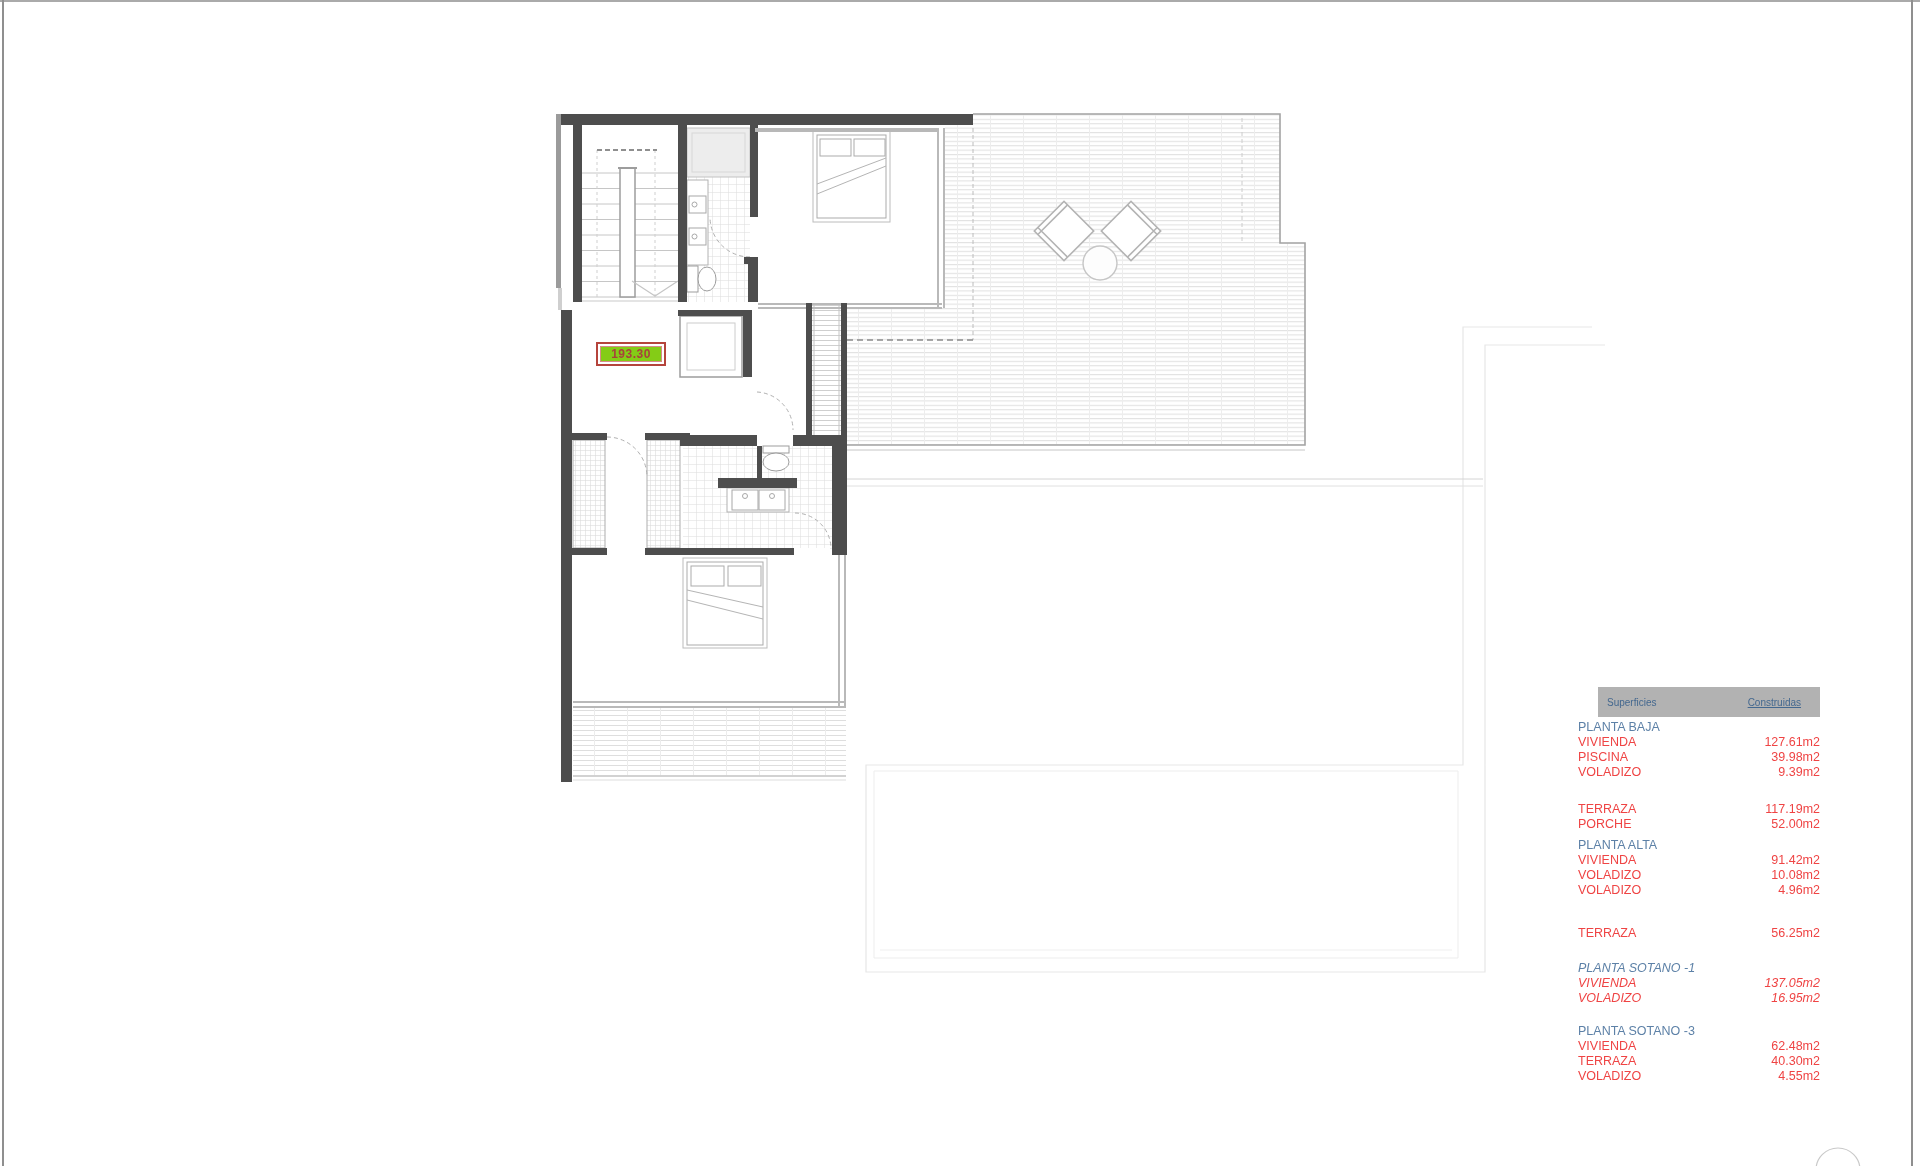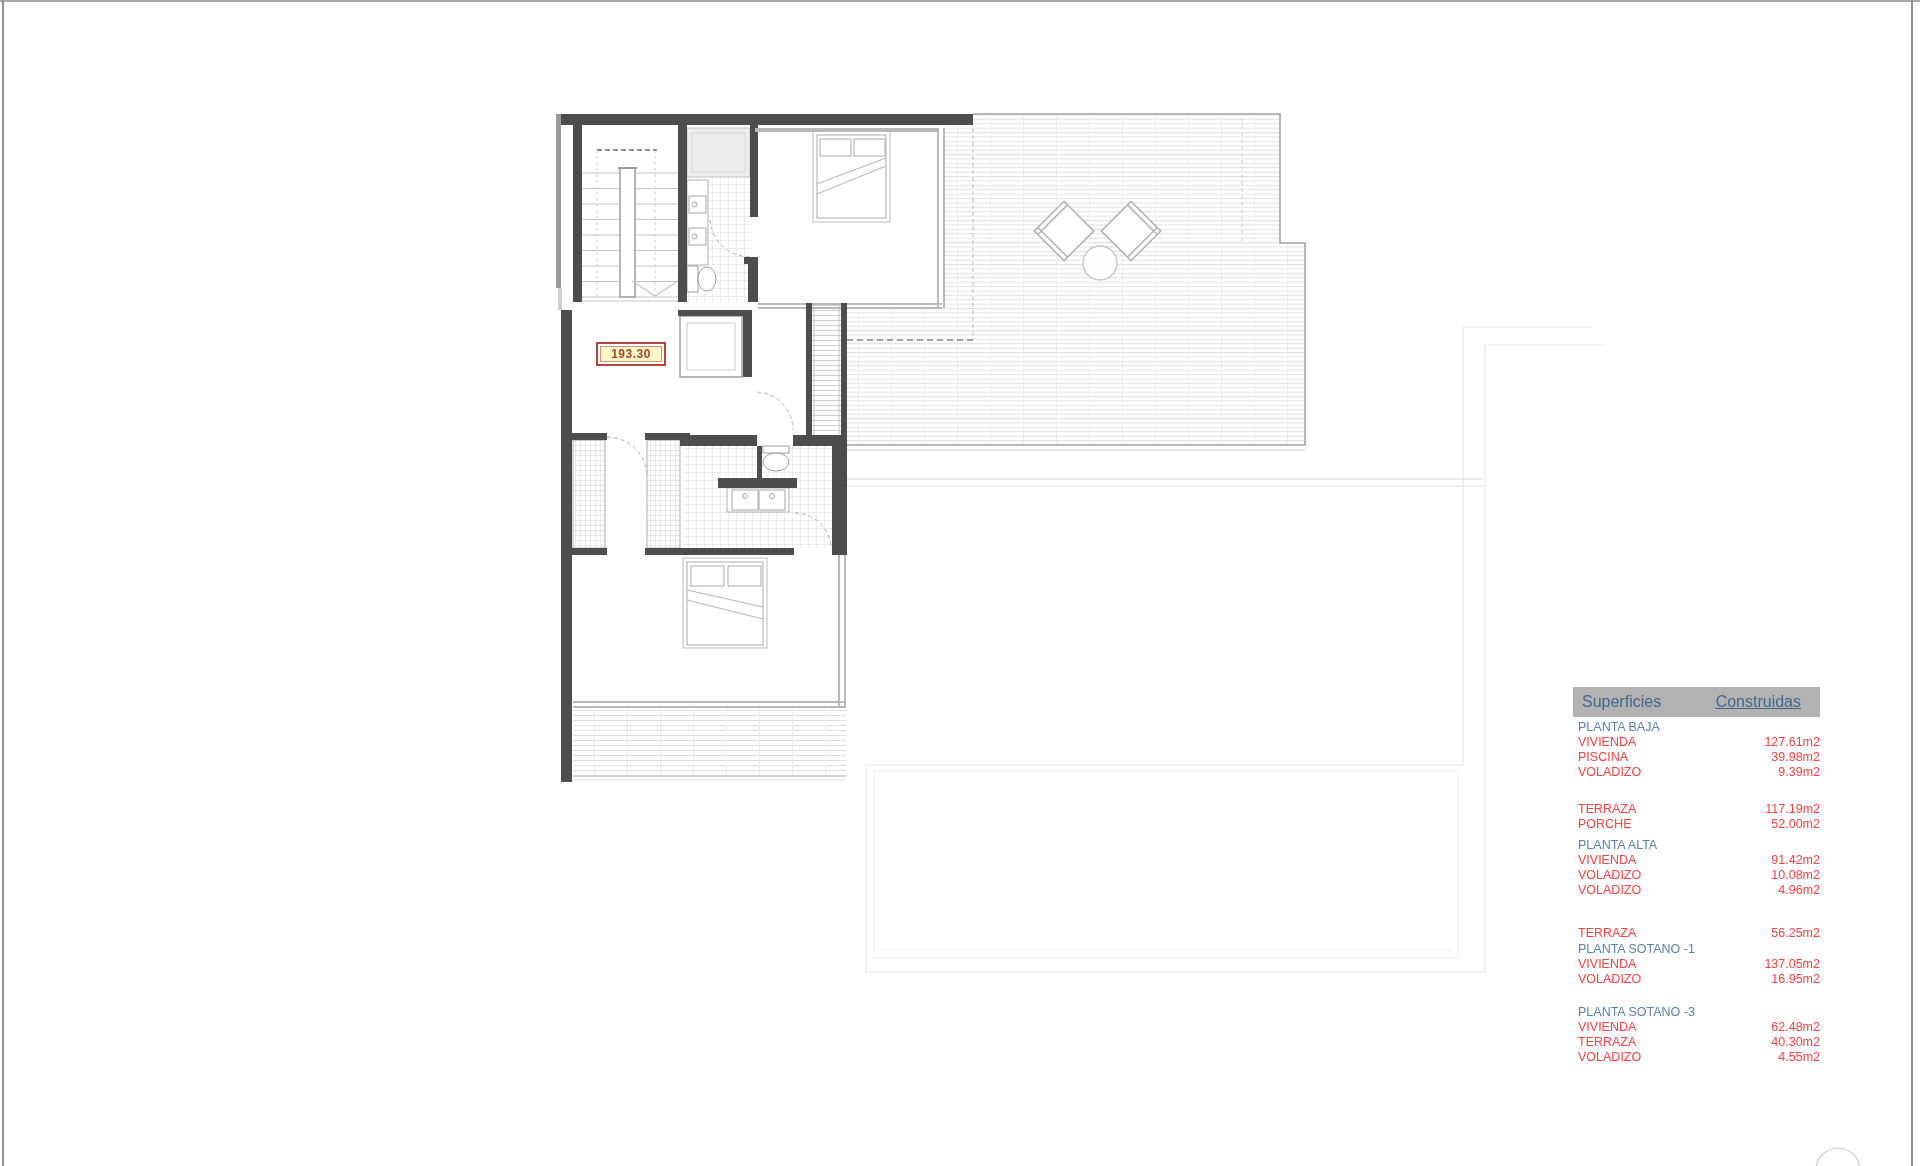--- a/index.html
+++ b/index.html
@@ -9,40 +9,40 @@
   }
   .sheet-frame-top{position:absolute;left:0;top:0;width:1920px;height:2px;background:#aaaaaa;}
   .sheet-frame-left{position:absolute;left:2px;top:0;width:2px;height:1166px;background:#8f8f8f;}
   .sheet-frame-right{position:absolute;left:1911px;top:0;width:2px;height:1166px;background:#8f8f8f;}
 
   svg.plan{position:absolute;left:0;top:0;}
 
   
   .area-label{
     position:absolute;left:596px;top:342px;width:66px;height:20px;
-    border:2px solid #b5443c;background:#fef9c3;color:#a8423b;
+    border:2px solid #b5443c;background:#84cc16;color:#a8423b;
     box-shadow:inset 0 0 0 2px #ffffff, inset 0 0 0 3px #d58e87;
     display:flex;align-items:center;justify-content:center;
     font-size:12px;font-weight:bold;letter-spacing:.5px;
   }
 
   
   .surface-table{position:absolute;left:1573px;top:687px;width:247px;}
   .st-header{
     height:30px;background:#b2b2b2;color:#44688f;
     display:flex;align-items:center;justify-content:space-between;
-    padding:0 9px;font-size:16px;box-sizing:border-box;
+    padding:0 9px;font-size:10px;box-sizing:border-box;margin-left:25px;
   }
   .st-header .col2{margin-right:10px;text-decoration:underline;}
   .tgroup{margin-top:12px;}
   .tgroup:nth-child(1){margin-top:3px;}
   .tgroup:nth-child(2){margin-top:22px;}
   .tgroup:nth-child(3){margin-top:6px;}
   .tgroup:nth-child(4){margin-top:28px;}
-  .tgroup:nth-child(5){margin-top:1px;}
+  .tgroup:nth-child(5){margin-top:20px;font-style:italic;}
   .tgroup:nth-child(6){margin-top:18px;}
   .sec-title{height:15px;line-height:15px;font-size:12.5px;color:#5d81a7;padding-left:5px;}
   .trow{
     display:flex;justify-content:space-between;height:15px;line-height:15px;
     font-size:12.5px;color:#ef4444;padding-left:5px;
   }
   .trow .tvalue{text-align:right;}
 </style>
 </head>
 <body>

